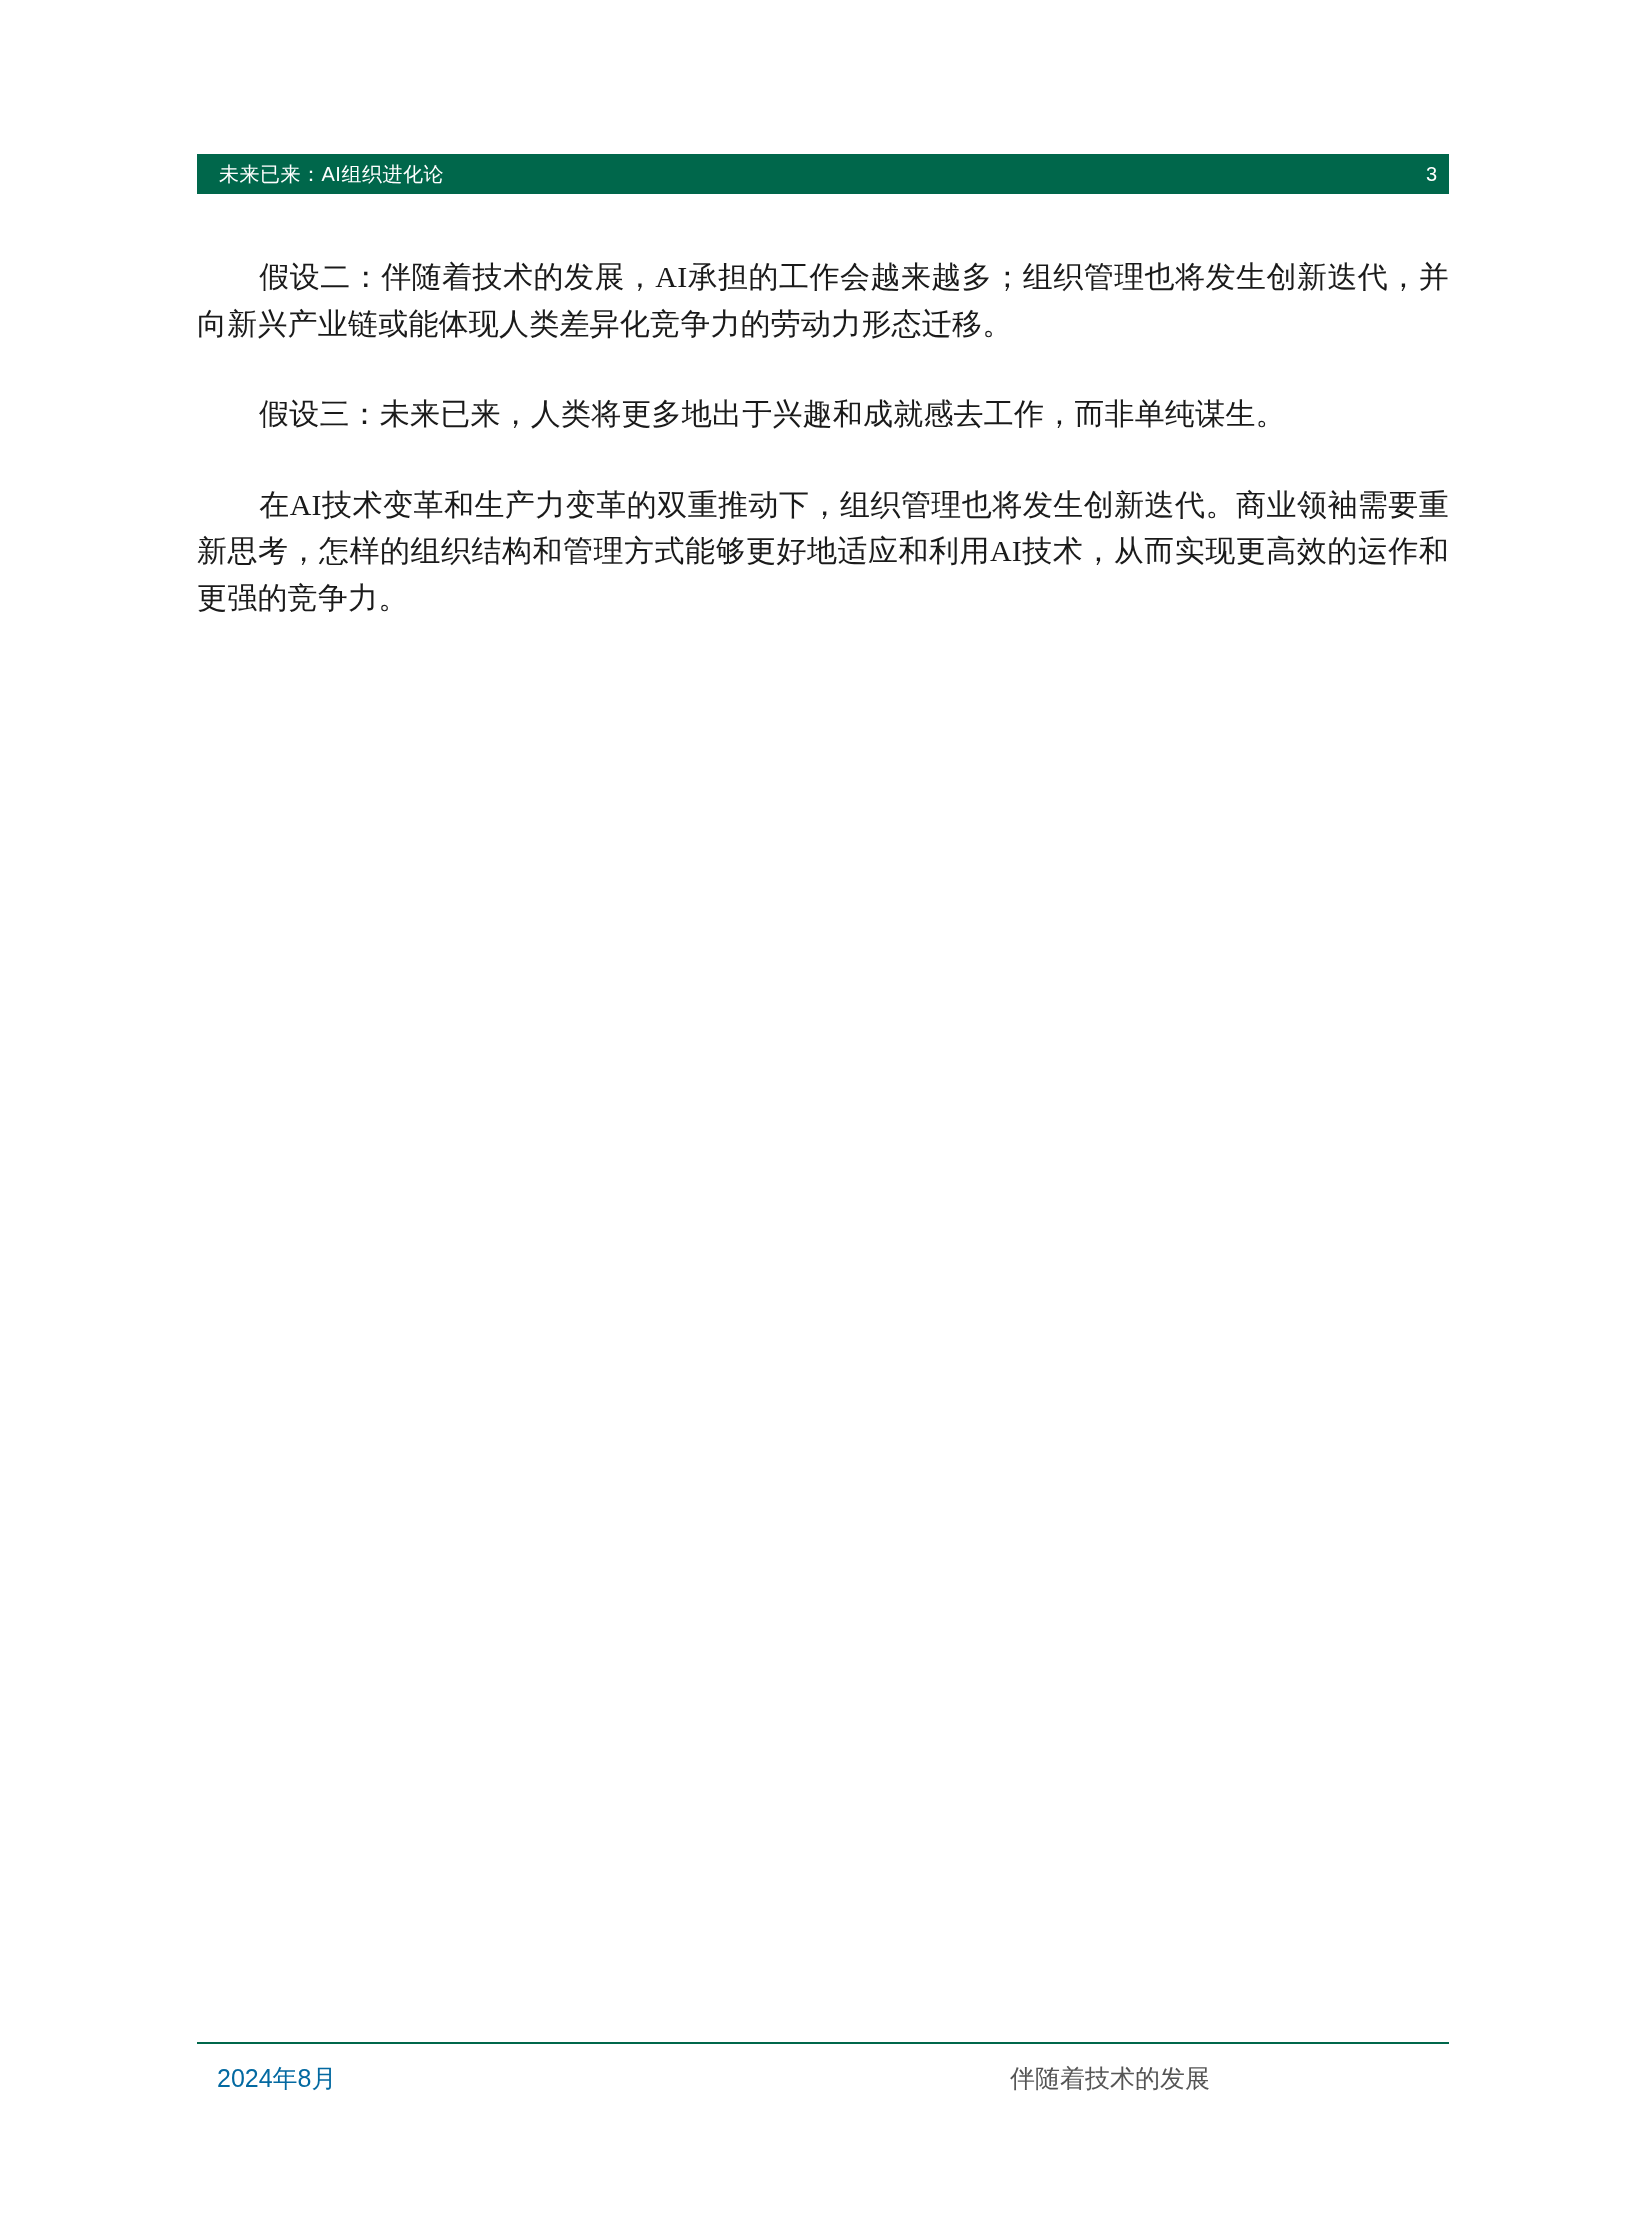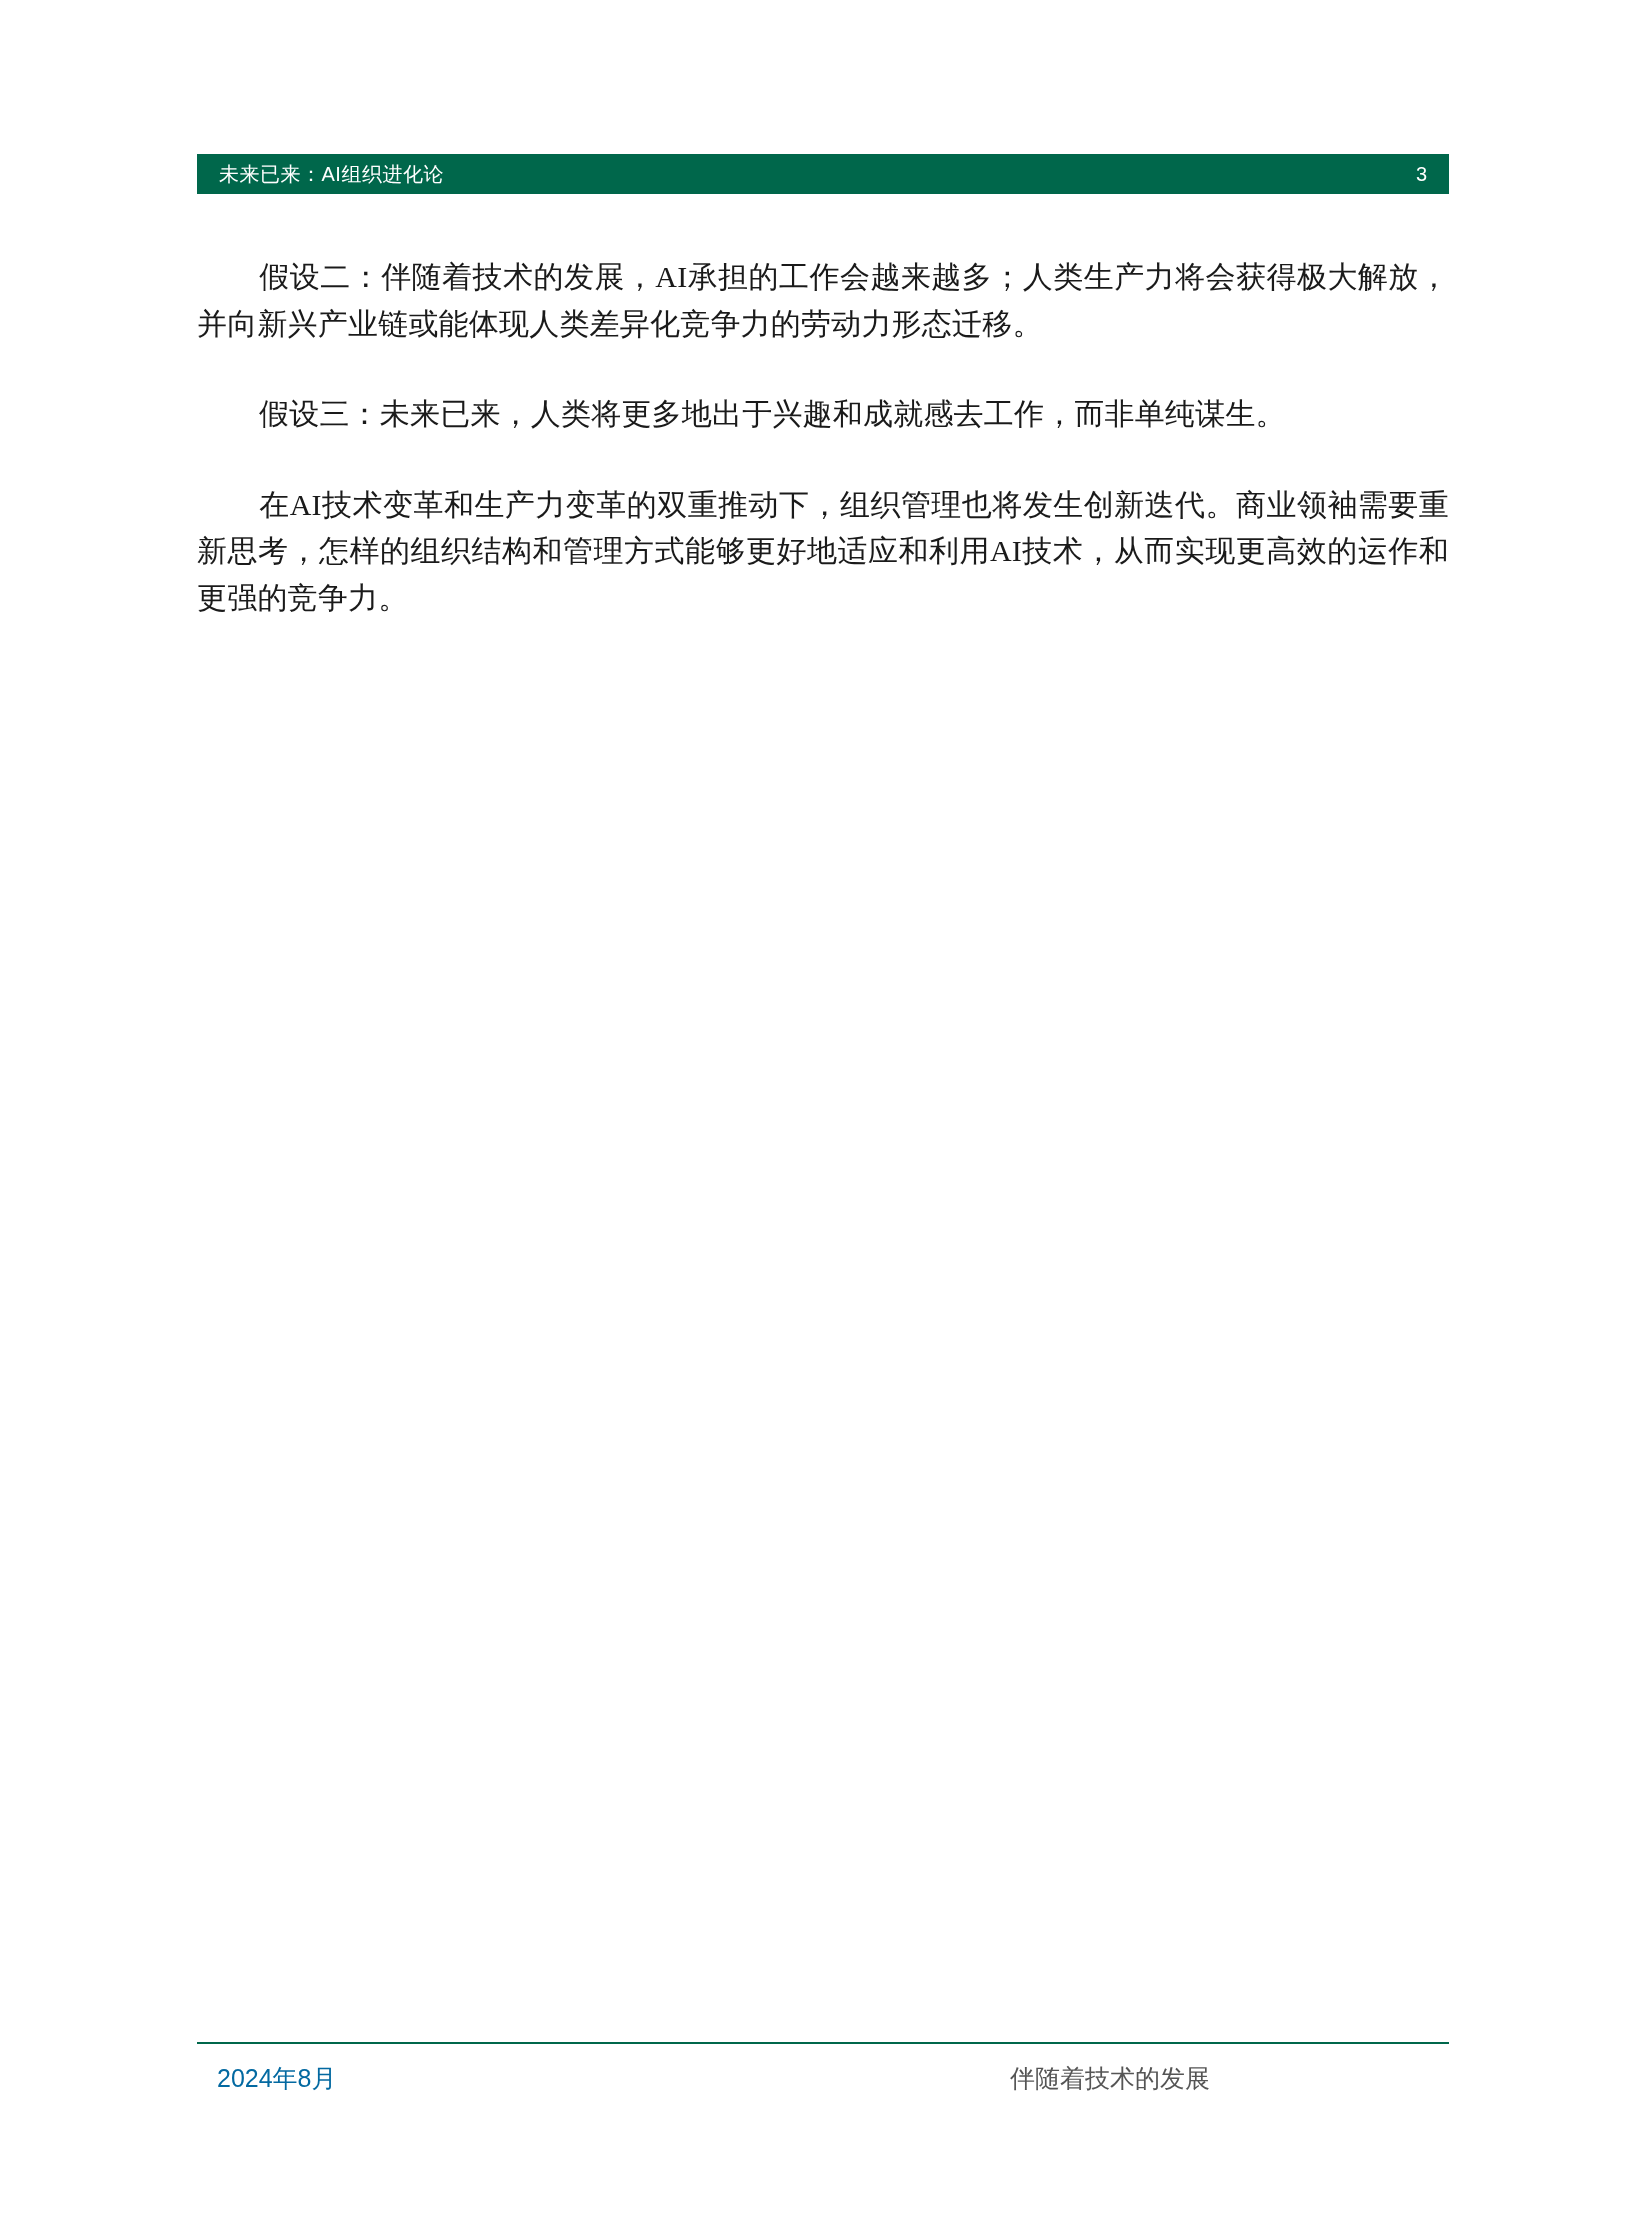--- a/index.html
+++ b/index.html
@@ -30,21 +30,21 @@
     position: absolute;
     left: 197px;
     top: 154px;
     width: 1252px;
     height: 40px;
     background: #00674b;
     display: flex;
     align-items: center;
     justify-content: space-between;
     box-sizing: border-box;
-    padding: 0 22px 0 22px;
+    padding: 0 12px 0 22px;
   }
   .header-title {
     font-family: "Liberation Sans", sans-serif;
     font-size: 20px;
     color: #ffffff;
     letter-spacing: 0.5px;
     line-height: 1;
   }
   .header-page-number {
     font-family: "Liberation Sans", sans-serif;
@@ -117,21 +117,21 @@
 <div class="page">
 
   <div class="header-bar">
     <span class="header-title">未来已来：AI组织进化论</span>
     <span class="header-page-number">3</span>
   </div>
 
   <div class="content">
 
     <p class="para">
-      <span class="indent"></span><span class="lead">假设二：</span><span>伴随着技术的发展，AI承担的工作会越来越多；人类生产力将会获得极大解放，并向新兴产业链或能体现人类差异化竞争力的劳动力形态迁移。</span>
+      <span class="indent"></span><span class="lead">假设二：</span><span>伴随着技术的发展，AI承担的工作会越来越多；组织管理也将发生创新迭代，并向新兴产业链或能体现人类差异化竞争力的劳动力形态迁移。</span>
     </p>
 
     <p class="para">
       <span class="indent"></span><span class="lead">假设三：</span><span>未来已来，人类将更多地出于兴趣和成就感去工作，而非单纯谋生。</span>
     </p>
 
     <p class="para">
       <span class="indent"></span><span>在AI技术变革和生产力变革的双重推动下，组织管理也将发生创新迭代。商业领袖需要重新思考，怎样的组织结构和管理方式能够更好地适应和利用AI技术，从而实现更高效的运作和更强的竞争力。</span>
     </p>
 

